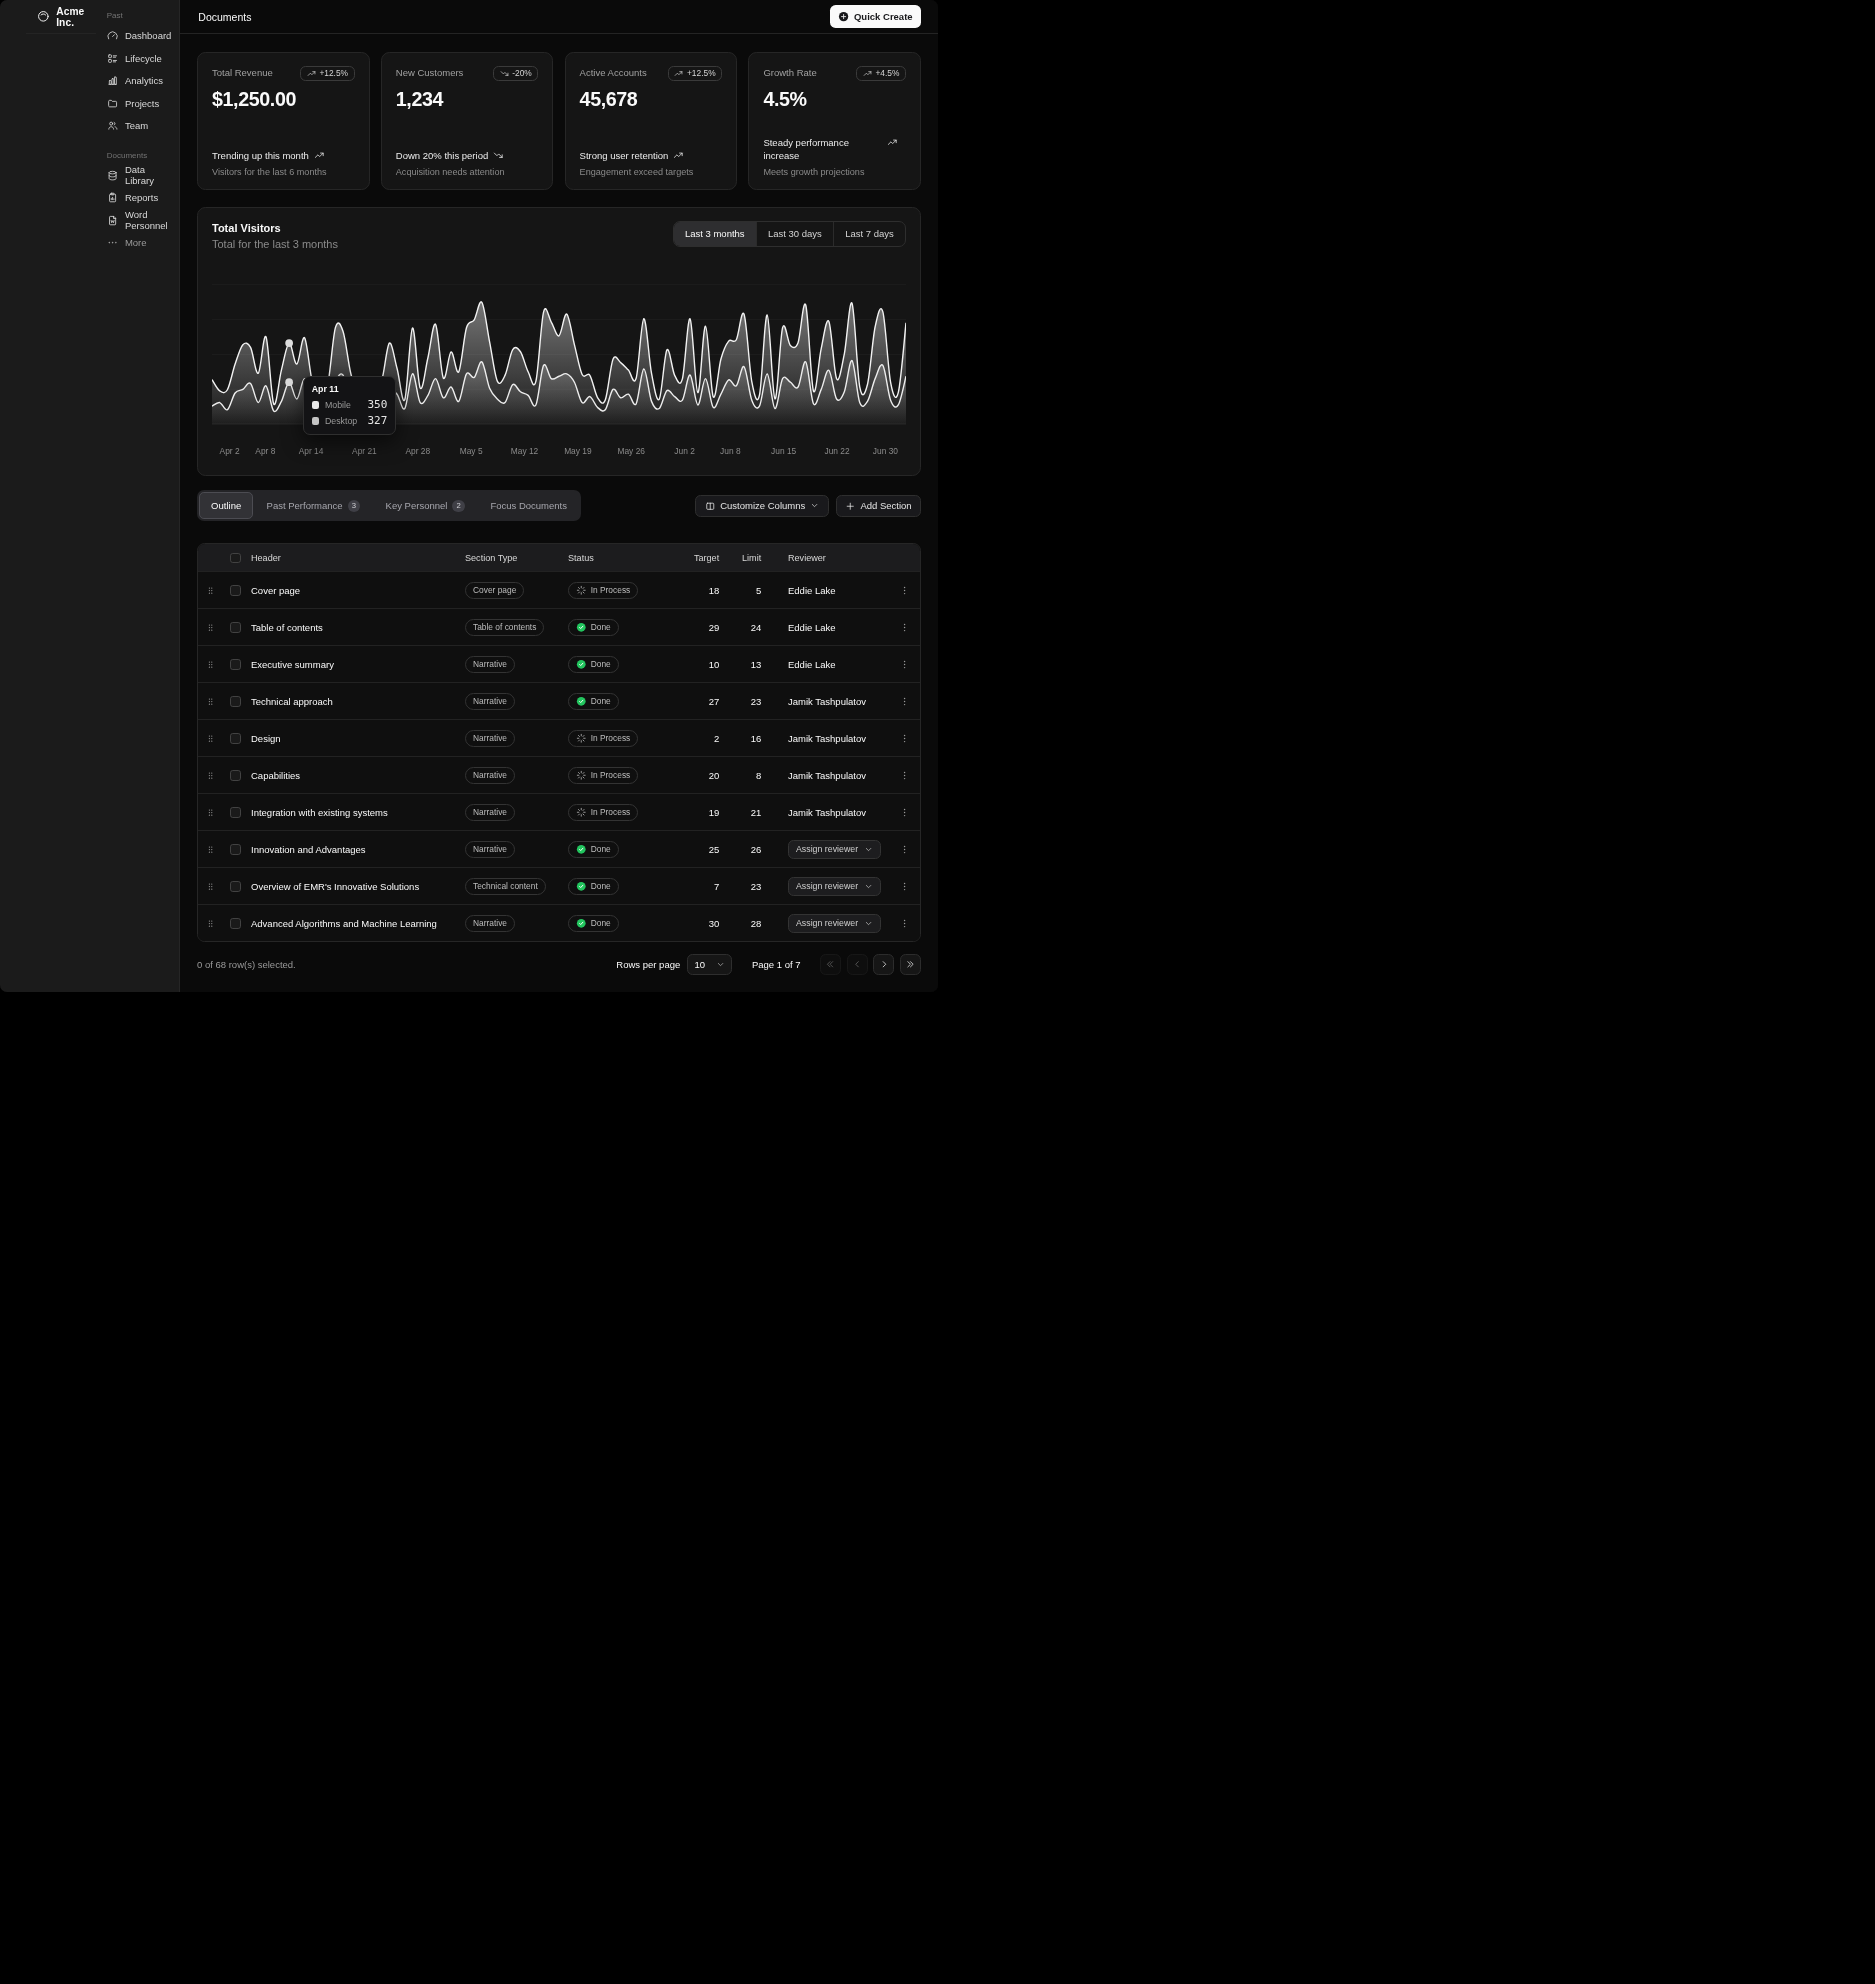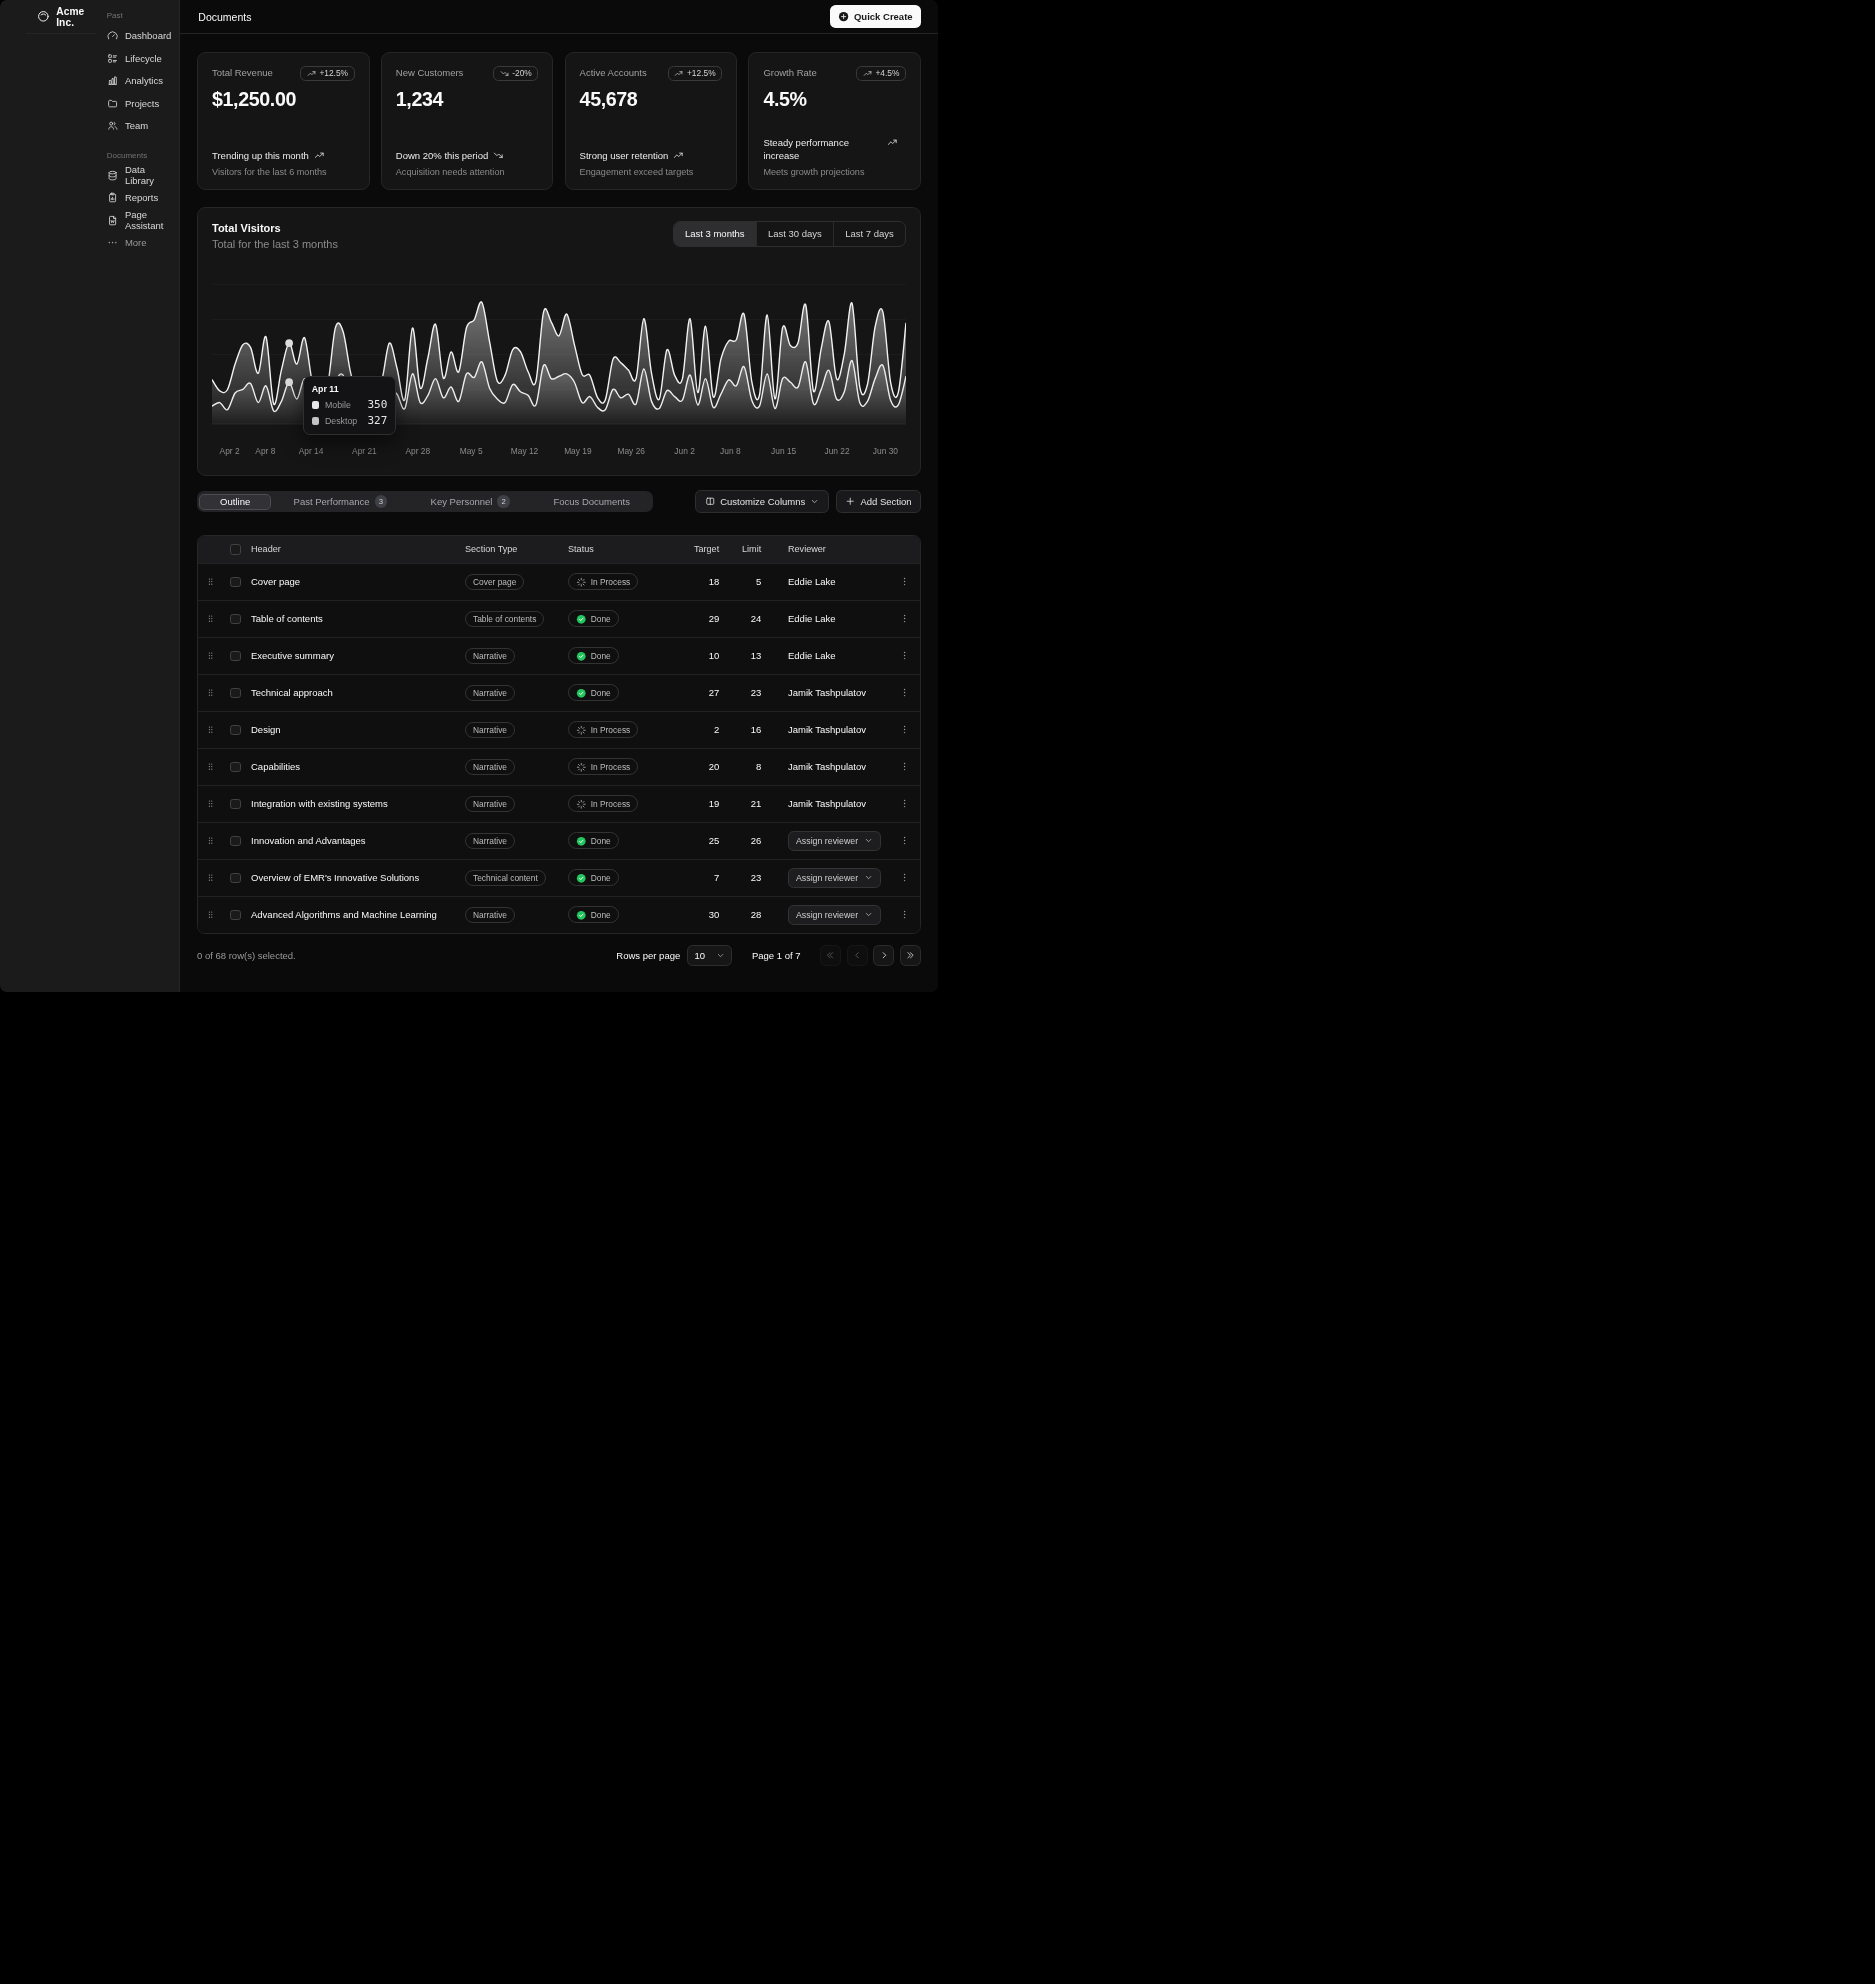--- a/index.html
+++ b/index.html
@@ -61,21 +61,21 @@
   .chart-tip { position:absolute; left:91px; top:111px; width:93px; background:#131315; border:0.7px solid #2f2f2f; border-radius:7px; padding:6.3px 7.7px; box-shadow:0 7px 19.7px rgba(0,0,0,.55); }
   .tip-date { font-size:8.8px; font-weight:600; margin-bottom:4.9px; }
   .tip-row { display:flex; align-items:center; gap:5.6px; margin-top:2.8px; }
   .tip-swatch { width:7.7px; height:7.7px; border-radius:2.1px; flex:none; }
   .tip-name { flex:1; font-size:8.8px; color:#9a9a9a; }
   .tip-val { font-size:11px; color:#e5e5e5; font-family:"DejaVu Sans Mono", monospace; }
 
   
   .tabs-row { display:flex; align-items:center; margin-top:14px; }
   .tabs { display:flex; gap:1.4px; background:#242427; border-radius:7px; padding:2.1px; }
-  .tab { display:flex; align-items:center; gap:4.9px; height:16px; padding:0 20px; border-radius:4.9px; font-size:9.5px; color:#a6a6ad; border:0.7px solid transparent; cursor:pointer; background:transparent; }
+  .tab { display:flex; align-items:center; gap:4.9px; height:27px; padding:0 11px; border-radius:4.9px; font-size:9.5px; color:#a6a6ad; border:0.7px solid transparent; cursor:pointer; background:transparent; }
   .tab.sel { background:#323236; border-color:#4c4c52; color:#fafafa; }
   .tab .cnt { min-width:12.7px; height:12.7px; border-radius:6.3px; background:#3f3f46; color:#cfcfd4; font-size:7.7px; display:flex; align-items:center; justify-content:center; padding:0 3.5px; }
   .tabs-row .spacer { flex:1; }
   .btn-ghost { display:flex; align-items:center; gap:4.9px; height:22.5px; padding:0 8.4px; background:#19191c; border:0.7px solid #2e2e2e; border-radius:5.6px; color:#e5e5e5; font-size:9.5px; cursor:pointer; }
   .btn-ghost + .btn-ghost { margin-left:7px; }
 
   
   .table { margin-top:22px; border:0.7px solid #262626; border-radius:7.7px; overflow:hidden; }
   .trow { display:flex; align-items:center; }
   .thead { background:#1c1c1e; height:27px; font-size:9.1px; color:#d8d8d8; font-weight:500; }
@@ -202,21 +202,21 @@
             <span>Reports</span>
           </div>
           <div class="sb-item">
             <span class="ico ">
               <svg viewBox="0 0 24 24" fill="none" stroke="currentColor" stroke-width="1.8" stroke-linecap="round" stroke-linejoin="round">
                 <path d="M14 3H7a1.6 1.6 0 0 0-1.6 1.6v14.8A1.6 1.6 0 0 0 7 21h10a1.6 1.6 0 0 0 1.6-1.6V7.6z"></path>
                 <path d="M14 3v4.6h4.6"></path>
                 <path d="M8.8 11.5l1.2 5 2-4.2 2 4.2 1.2-5"></path>
               </svg>
             </span>
-            <span>Page Assistant</span>
+            <span>Word Personnel</span>
           </div>
           <div class="sb-item muted">
             <span class="ico ">
               <svg viewBox="0 0 24 24" fill="currentColor">
                 <circle cx="5" cy="12" r="1.7"></circle>
                 <circle cx="12" cy="12" r="1.7"></circle>
                 <circle cx="19" cy="12" r="1.7"></circle>
               </svg>
             </span>
             <span>More</span>

